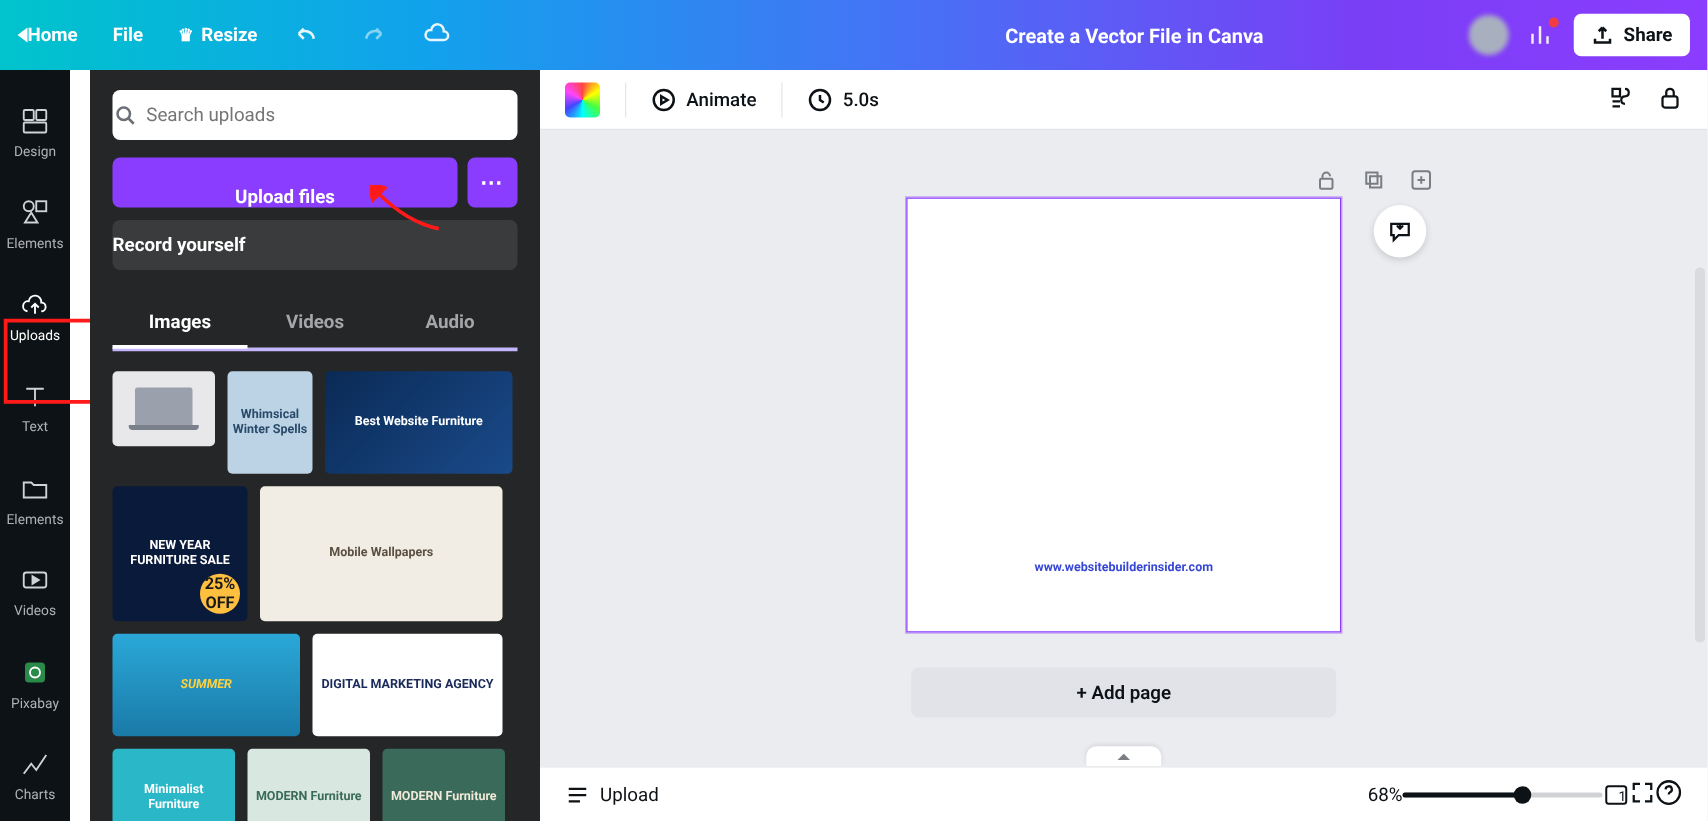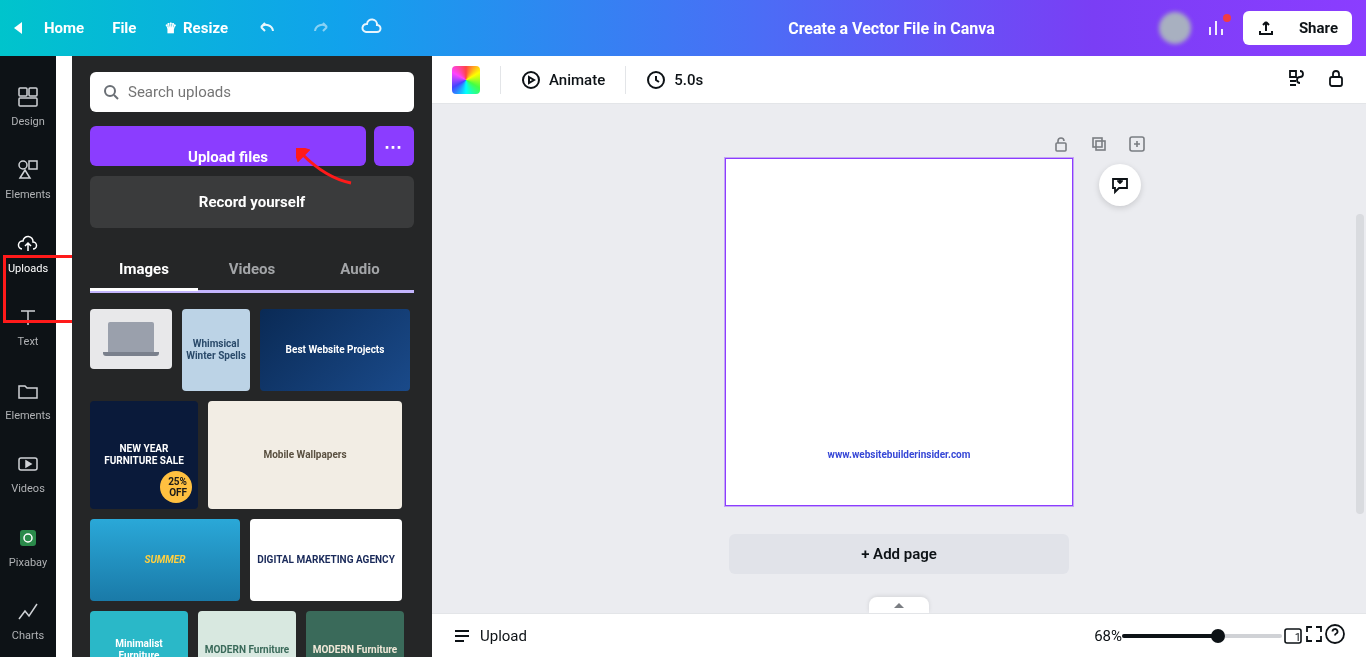--- a/index.html
+++ b/index.html
@@ -3,50 +3,50 @@
 <meta charset="utf-8">
 <style>
   * { margin: 0; padding: 0; box-sizing: border-box; font-family: -apple-system, BlinkMacSystemFont, "Segoe UI", Roboto, Helvetica, Arial, sans-serif; }
   body { width: 1366px; height: 657px; overflow: hidden; background: #fff; position: relative; }
 
   
   .topbar { position: absolute; left:0; top:0; right:0; height:56px;
             background: linear-gradient(90deg, #00c4cc 0%, #11a2ec 25%, #4a6ef6 55%, #7a3ef5 80%, #8b3dff 100%);
             display:flex; align-items:center; color:#fff; font-weight:700; font-size:15px; }
   .tb-left { display:flex; align-items:center; gap:28px; padding-left:14px; }
-  .home { display:flex; align-items:center; gap:22px; cursor:pointer; }
+  .home { display:flex; align-items:center; gap:0; cursor:pointer; }
   .chev-l { width:0;height:0;border-top:6px solid transparent;border-bottom:6px solid transparent;border-right:8px solid #fff; }
   .resize { display:flex; align-items:center; gap:6px; }
   .crown { font-size:14px; }
   .tb-icon { opacity:.9; cursor:pointer; display:inline-flex; align-items:center; justify-content:center; width:24px; height:24px; }
   .tb-icon svg { stroke:#fff; }
   .tb-right { margin-left:auto; display:flex; align-items:center; gap:14px; padding-right:14px; }
   .doc-title { font-weight:700; font-size:16px; margin-right: 150px;}
   .avatar { width:32px;height:32px;border-radius:50%;background:#a8b0c0; filter:blur(2px); }
   .dot { position:relative; }
   .dot::after { content:""; position:absolute; top:-2px; right:-2px; width:8px;height:8px;border-radius:50%;background:#ff3b30; }
-  .share-btn { background:#fff; color:#0d1216; border-radius:6px; padding:8px 14px; display:flex; align-items:center; gap:24px; font-weight:700; cursor:pointer; }
+  .share-btn { background:#fff; color:#0d1216; border-radius:6px; padding:8px 14px; display:flex; align-items:center; gap:8px; font-weight:700; cursor:pointer; }
 
   
   .rail { position:absolute; left:0; top:56px; bottom:0; width:56px; background:#0d1216; display:flex; flex-direction:column; align-items:center; padding-top:14px; gap:0;justify-content:space-between; }
   .rail-item { width:72px; height:72px; display:flex; flex-direction:column; align-items:center; justify-content:center; gap:6px; color:#b0b2b5; font-size:11px; cursor:pointer; position:relative; }
   .rail-item svg { stroke:#cfd2d6; }
   .rail-item.active { color:#fff; }
   .rail-item.active svg { stroke:#fff; }
   .rail-highlight { position:absolute; left:3px; top:199px; width:72px; height:68px; border:3px solid #ff1a1a; pointer-events:none; }
 
   
   .panel { position:absolute; left:72px; top:56px; bottom:0; width:360px; background:#252627; color:#fff; padding:16px 18px; }
-  .search { background:#fff; border-radius:6px; height:40px; display:flex; align-items:center; padding:0 12px; gap:8px; color:#6a6f75; margin-bottom:14px; }
+  .search { background:#fff; border-radius:6px; height:40px; display:flex; align-items:center; padding:0 1px; gap:8px; color:#6a6f75; margin-bottom:14px; }
   .search input { border:none; outline:none; flex:1; font-size:15px; color:#0d1216; background:transparent; }
   .search svg { stroke:#6a6f75; }
   .upload-row { display:flex; gap:8px; margin-bottom:10px; }
   .upload-btn { flex:1; background:#8b3dff; border-radius:6px; height:40px; display:flex; align-items:flex-end; justify-content:center; font-weight:700; font-size:15px; cursor:pointer; }
   .more-btn { width:40px; background:#8b3dff; border-radius:6px; display:flex; align-items:center; justify-content:center; font-size:18px; font-weight:700; cursor:pointer; letter-spacing:2px; }
-  .record-btn { background:#3a3b3c; border-radius:6px; height:52px; display:flex; align-items:center; justify-content:center; font-weight:700; font-size:15px; cursor:pointer; margin-bottom:22px; }
+  .record-btn { background:#3a3b3c; border-radius:6px; height:40px; display:flex; align-items:center; justify-content:flex-start; font-weight:700; font-size:15px; cursor:pointer; margin-bottom:22px; }
   .tabs { display:flex; gap:0; border-bottom:3px solid #c4b5fd; margin-bottom:16px; }
   .tab { flex:1; text-align:center; padding:10px 0; font-weight:700; font-size:15px; color:#a3a5a8; cursor:pointer; }
   .tab.active { color:#fff; border-bottom:3px solid #fff; margin-bottom:-1px; }
   .grid { display:flex; flex-wrap:wrap; gap:10px; }
   .thumb { border-radius:4px; flex-shrink:0; position:relative; overflow:hidden; cursor:pointer; display:flex; align-items:center; justify-content:center; font-size:10px; font-weight:700; text-align:center; }
   .thumb .ov { position:absolute; inset:0; display:flex; flex-direction:column; align-items:center; justify-content:center; padding:4px; line-height:1.2; }
 
   
   .collapse-tab { position:absolute; left:432px; top:330px; width:16px; height:80px; background:#252627; border-radius:0 10px 10px 0; display:flex; align-items:center; justify-content:center; cursor:pointer; }
   .collapse-tab::before { content:""; width:0;height:0;border-top:5px solid transparent;border-bottom:5px solid transparent;border-right:6px solid #b0b2b5; }
@@ -222,25 +222,25 @@
       <div class="thumb" style="width: 82px; height: 60px; background: rgb(232, 232, 234); color: rgb(51, 51, 51);">
         <div class="ov">
           <div style="width:46px;height:30px;background:#9aa0ac;border-radius:2px 2px 0 0"></div>
           <div style="width:56px;height:4px;background:#7a808c;border-radius:0 0 3px 3px"></div>
         </div>
       </div>
       <div class="thumb" style="width: 68px; height: 82px; background: rgb(188, 211, 230); color: rgb(42, 74, 106);">
         <div class="ov">Whimsical Winter Spells</div>
       </div>
       <div class="thumb" style="width: 150px; height: 82px; background: linear-gradient(135deg, rgb(10, 42, 85), rgb(26, 74, 138)); color: rgb(255, 255, 255);">
-        <div class="ov">Best Website Projects</div>
+        <div class="ov">Best Website Furniture</div>
       </div>
       <div class="thumb" style="width: 108px; height: 108px; background: rgb(10, 26, 58); color: rgb(255, 255, 255);">
         <div class="ov">NEW YEAR FURNITURE SALE</div>
-        <div style="position: absolute; bottom: 6px; right: 6px; background: rgb(255, 192, 64); color: rgb(26, 26, 26); font-size: 10px; padding: 3px 5px; border-radius: 50%; width: 32px; height: 32px; display: flex; align-items: center; justify-content: center; text-align: right;">25% OFF</div>
+        <div style="position: absolute; bottom: 6px; right: 6px; background: rgb(255, 192, 64); color: rgb(26, 26, 26); font-size: 13px; padding: 3px 5px; border-radius: 50%; width: 32px; height: 32px; display: flex; align-items: center; justify-content: center;">25% OFF</div>
       </div>
       <div class="thumb" style="width: 194px; height: 108px; background: rgb(242, 237, 228); color: rgb(90, 80, 64);">
         <div class="ov">Mobile Wallpapers</div>
       </div>
       <div class="thumb" style="width: 150px; height: 82px; background: linear-gradient(rgb(42, 168, 216), rgb(26, 122, 168)); color: rgb(255, 208, 64); font-style: italic;">
         <div class="ov">SUMMER</div>
       </div>
       <div class="thumb" style="width: 152px; height: 82px; background: rgb(255, 255, 255); color: rgb(26, 42, 90);">
         <div class="ov">DIGITAL MARKETING AGENCY</div>
       </div>

